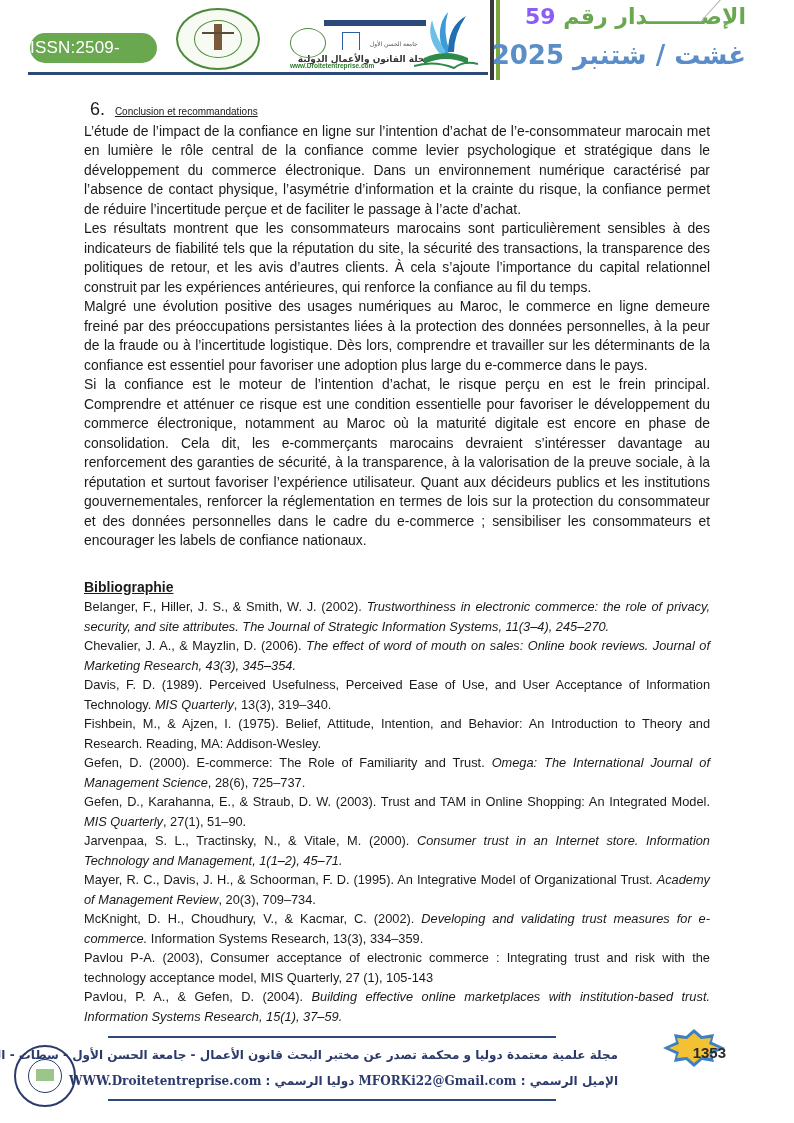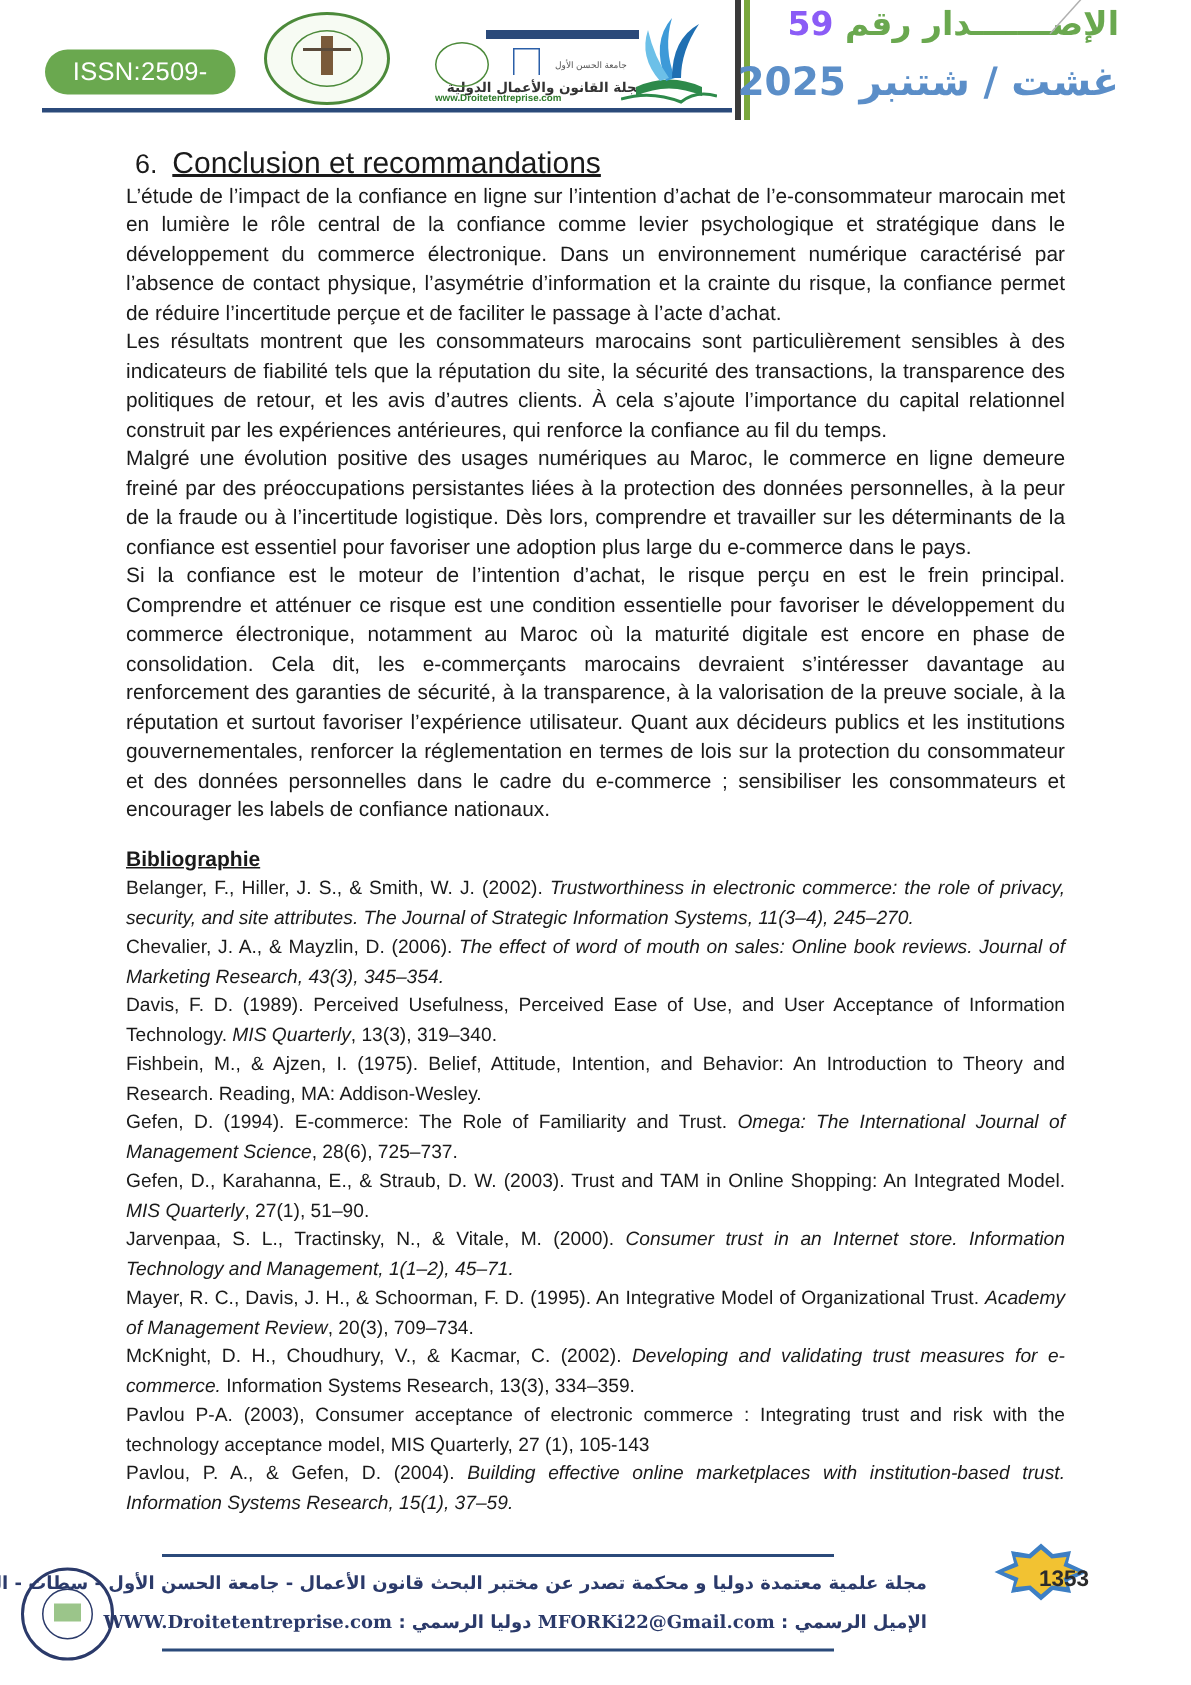--- a/index.html
+++ b/index.html
@@ -4,21 +4,21 @@
 <style>
   * { box-sizing: border-box; margin: 0; padding: 0; }
   html, body { width: 794px; height: 1123px; background: #ffffff; overflow: hidden; }
   body { position: relative; font-family: "Liberation Sans", "DejaVu Sans", sans-serif; color: #1a1a1a; }
 
   
   .header { position: absolute; left: 0; top: 0; width: 794px; height: 80px; }
   .issn-badge {
     position: absolute; left: 30px; top: 33px; width: 127px; height: 30px;
     background: #6aa84f; border-radius: 15px; color: #ffffff;
-    font-family: "Liberation Sans", sans-serif; font-size: 17px; line-height: 30px; text-align: center;
+    font-family: "Liberation Sans", sans-serif; font-size: 17px; line-height: 30px; text-align: left;
     letter-spacing: 0.2px;
   }
   .header-rule { position: absolute; left: 28px; top: 72px; width: 460px; height: 3px; background: #2b4a7a; }
   .lab-seal {
     position: absolute; left: 176px; top: 8px; width: 84px; height: 62px; border-radius: 50%;
     border: 2px solid #4c8a3a; background: #f7fbf3;
   }
   .lab-seal .inner { position: absolute; left: 16px; top: 10px; width: 48px; height: 38px; border-radius: 50%; border: 1px solid #4c8a3a; }
   .lab-seal .tower { position: absolute; left: 36px; top: 14px; width: 8px; height: 26px; background: #7a5a3a; }
   .lab-seal .scale { position: absolute; left: 24px; top: 22px; width: 32px; height: 2px; background: #5a4a3a; }
@@ -49,23 +49,23 @@
   }
   .diag-line { position: absolute; left: 700px; top: 22px; width: 70px; height: 1px; background: #b0b0b0; transform: rotate(-48deg); transform-origin: left center; }
 
   
   .content {
     position: absolute; left: 84px; top: 100px; width: 626px;
     font-family: "Liberation Sans", "DejaVu Sans", sans-serif; font-size: 13.9px; line-height: 19.5px; color: #1a1a1a;
   }
   .section-heading { margin-left: 6px; margin-bottom: 0; white-space: nowrap; }
   .section-heading .num { font-size: 18px; margin-right: 6px; }
-  .section-heading .title { text-decoration: underline; font-size: 20px; }
+  .section-heading .title { text-decoration: underline; font-size: 10px; }
   .para { text-align: justify; text-align-last: left; }
-  .biblio-title { margin-top: 13px; font-weight: bold; text-decoration: underline; font-size: 14px; }
+  .biblio-title { margin-top: 27px; font-weight: bold; text-decoration: underline; font-size: 14px; }
   .ref { text-align: justify; text-align-last: left; font-size: 12.8px; line-height: 19.5px; }
   .ref i { font-style: italic; }
 
   
   .footer-rule-top { position: absolute; left: 108px; top: 1036px; width: 448px; height: 2px; background: #2b4a7a; }
   .footer-rule-bot { position: absolute; left: 108px; top: 1099px; width: 448px; height: 2px; background: #2b4a7a; }
   .footer-line1 {
     position: absolute; left: 108px; top: 1048px; width: 510px; text-align: right; direction: rtl;
     font-size: 12px; font-weight: bold; color: #2b3a6a; font-family: "DejaVu Sans", sans-serif; white-space: nowrap;
   }
@@ -137,21 +137,21 @@
   <p class="para">Les résultats montrent que les consommateurs marocains sont particulièrement sensibles à des indicateurs de fiabilité tels que la réputation du site, la sécurité des transactions, la transparence des politiques de retour, et les avis d’autres clients. À cela s’ajoute l’importance du capital relationnel construit par les expériences antérieures, qui renforce la confiance au fil du temps.</p>
   <p class="para">Malgré une évolution positive des usages numériques au Maroc, le commerce en ligne demeure freiné par des préoccupations persistantes liées à la protection des données personnelles, à la peur de la fraude ou à l’incertitude logistique. Dès lors, comprendre et travailler sur les déterminants de la confiance est essentiel pour favoriser une adoption plus large du e-commerce dans le pays.</p>
   <p class="para">Si la confiance est le moteur de l’intention d’achat, le risque perçu en est le frein principal. Comprendre et atténuer ce risque est une condition essentielle pour favoriser le développement du commerce électronique, notamment au Maroc où la maturité digitale est encore en phase de consolidation. Cela dit, les e-commerçants marocains devraient s’intéresser davantage au renforcement des garanties de sécurité, à la transparence, à la valorisation de la preuve sociale, à la réputation et surtout favoriser l’expérience utilisateur. Quant aux décideurs publics et les institutions gouvernementales, renforcer la réglementation en termes de lois sur la protection du consommateur et des données personnelles dans le cadre du e-commerce ; sensibiliser les consommateurs et encourager les labels de confiance nationaux.</p>
 
   <div class="biblio-title">Bibliographie</div>
 
   <p class="ref"><span>Belanger, F., Hiller, J. S., &amp; Smith, W. J. (2002). </span><i>Trustworthiness in electronic commerce: the role of privacy, security, and site attributes. The Journal of Strategic Information Systems, 11(3–4), 245–270.</i><span></span></p>
   <p class="ref"><span>Chevalier, J. A., &amp; Mayzlin, D. (2006). </span><i>The effect of word of mouth on sales: Online book reviews. Journal of Marketing Research, 43(3), 345–354.</i><span></span></p>
   <p class="ref"><span>Davis, F. D. (1989). Perceived Usefulness, Perceived Ease of Use, and User Acceptance of Information Technology. </span><i>MIS Quarterly</i><span>, 13(3), 319–340.</span></p>
   <p class="ref"><span>Fishbein, M., &amp; Ajzen, I. (1975). Belief, Attitude, Intention, and Behavior: An Introduction to Theory and Research. Reading, MA: Addison-Wesley.</span><i></i><span></span></p>
-  <p class="ref"><span>Gefen, D. (1994). E-commerce: The Role of Familiarity and Trust. </span><i>Omega: The International Journal of Management Science</i><span>, 28(6), 725–737.</span></p>
+  <p class="ref"><span>Gefen, D. (2000). E-commerce: The Role of Familiarity and Trust. </span><i>Omega: The International Journal of Management Science</i><span>, 28(6), 725–737.</span></p>
   <p class="ref"><span>Gefen, D., Karahanna, E., &amp; Straub, D. W. (2003). Trust and TAM in Online Shopping: An Integrated Model. </span><i>MIS Quarterly</i><span>, 27(1), 51–90.</span></p>
   <p class="ref"><span>Jarvenpaa, S. L., Tractinsky, N., &amp; Vitale, M. (2000). </span><i>Consumer trust in an Internet store. Information Technology and Management, 1(1–2), 45–71.</i><span></span></p>
   <p class="ref"><span>Mayer, R. C., Davis, J. H., &amp; Schoorman, F. D. (1995). An Integrative Model of Organizational Trust. </span><i>Academy of Management Review</i><span>, 20(3), 709–734.</span></p>
   <p class="ref"><span>McKnight, D. H., Choudhury, V., &amp; Kacmar, C. (2002). </span><i>Developing and validating trust measures for e-commerce.</i><span> Information Systems Research, 13(3), 334–359.</span></p>
   <p class="ref"><span>Pavlou P-A. (2003), Consumer acceptance of electronic commerce : Integrating trust and risk with the technology acceptance model, MIS Quarterly, 27 (1), 105-143</span><i></i><span></span></p>
   <p class="ref"><span>Pavlou, P. A., &amp; Gefen, D. (2004). </span><i>Building effective online marketplaces with institution-based trust. Information Systems Research, 15(1), 37–59.</i><span></span></p>
 </div>
 
 <div class="footer-seal">
   <div class="inner"></div>

